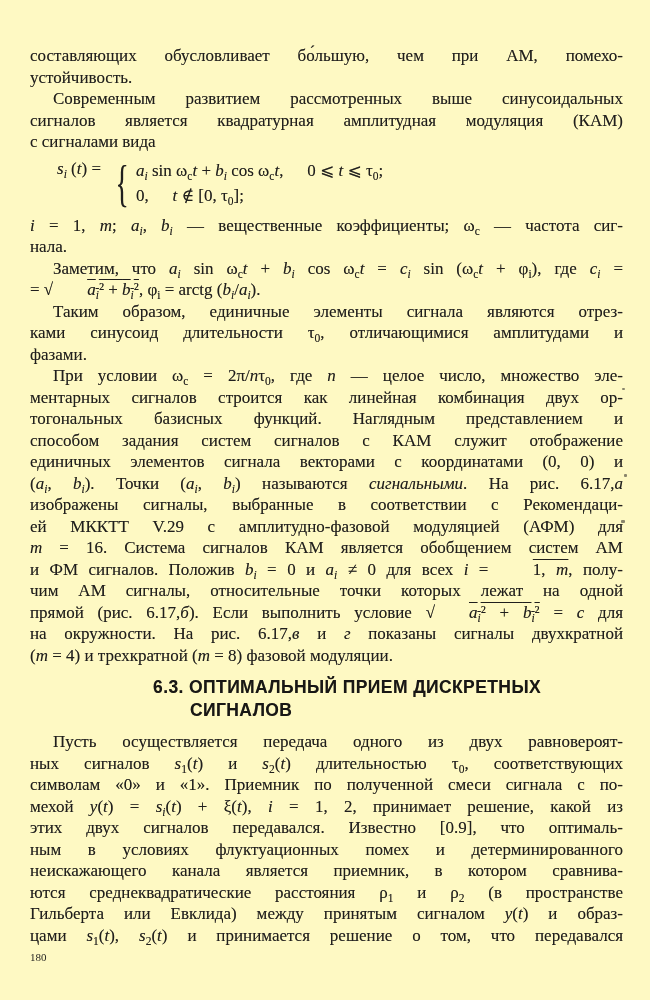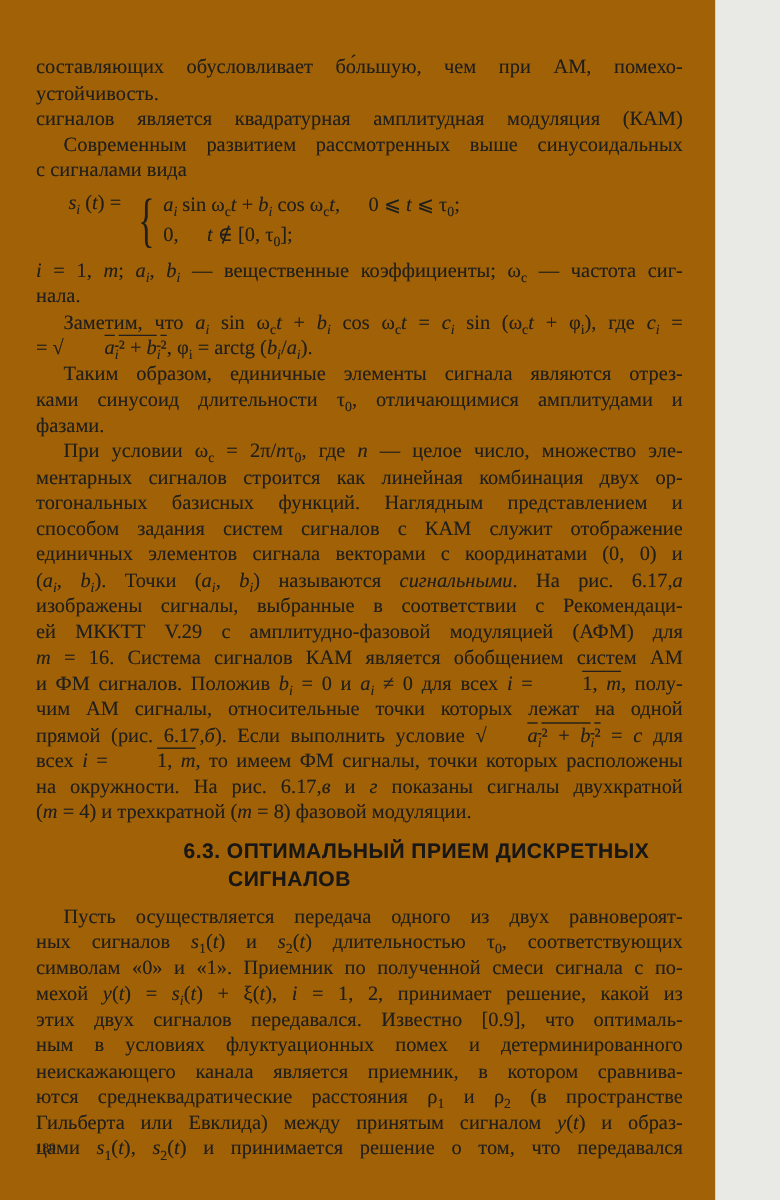--- a/index.html
+++ b/index.html
@@ -3,22 +3,22 @@
 <meta charset="utf-8">
 <style>
   html,body { margin:0; padding:0; }
   body {
     width:650px; height:1000px;
     background:#e9e9e6;
     font-family:"Liberation Serif","DejaVu Serif","DejaVu Sans",serif;
   }
   .page {
     position:relative;
-    width:596px; height:1000px;
-    background:#a16207;
+    width:650px; height:1000px;
+    background:#fef9c3;
     overflow:hidden;
     color:#201f1d;
   }
   .text {
     position:absolute;
     left:30px; right:27px; top:45px;
     font-size:17px;
     line-height:21.5px;
     text-rendering:optimizeLegibility;
     text-shadow:0 0 0.4px rgba(30,28,25,0.45);
@@ -84,22 +84,22 @@
   
   .speck { position:absolute; background:rgba(40,38,35,0.55); border-radius:1px; }
 </style>
 </head>
 <body>
 
 <div class="page">
   <div class="text">
       <div class="line">составляющих обусловливает бо́льшую, чем при АМ, помехо-</div>
       <div class="line end">устойчивость.</div>
+      <div class="line indent">Современным развитием рассмотренных выше синусоидальных</div>
       <div class="line">сигналов является квадратурная амплитудная модуляция (КАМ)</div>
-      <div class="line indent">Современным развитием рассмотренных выше синусоидальных</div>
       <div class="line end">с сигналами вида</div>
       <div class="formula">
         <span class="lhs"><i>s<sub>i</sub></i> (<i>t</i>) =</span>
         <span class="brace">{</span>
         <div class="frows">
           <div class="frow">
             <span class="fexpr"><i>a<sub>i</sub></i> sin ω<sub>с</sub><i>t</i> + <i>b<sub>i</sub></i> cos ω<sub>с</sub><i>t</i></span>
             <span class="fcomma">,</span>
             <span class="fcond">0 ⩽ <i>t</i> ⩽ τ<sub>0</sub>;</span>
           </div>
@@ -122,21 +122,20 @@
       <div class="line">тогональных базисных функций. Наглядным представлением  и</div>
       <div class="line">способом задания систем сигналов с КАМ служит отображение</div>
       <div class="line">единичных элементов сигнала векторами с координатами (0, 0) и</div>
       <div class="line">(<i>a<sub>i</sub></i>, <i>b<sub>i</sub></i>). Точки (<i>a<sub>i</sub></i>, <i>b<sub>i</sub></i>) называются <i>сигнальными</i>. На рис. 6.17,<i>а</i></div>
       <div class="line">изображены сигналы, выбранные в соответствии с Рекомендаци-</div>
       <div class="line">ей МККТТ V.29 с амплитудно-фазовой модуляцией (АФМ) для</div>
       <div class="line"><i>m</i> = 16. Система сигналов КАМ является обобщением систем АМ</div>
       <div class="line">и ФМ сигналов. Положив <i>b<sub>i</sub></i> = 0 и <i>a<sub>i</sub></i> ≠ 0 для всех <i>i</i> = <span class="ol">1, <i>m</i></span>, полу-</div>
       <div class="line">чим АМ сигналы, относительные точки которых лежат на одной</div>
       <div class="line">прямой (рис. 6.17,<i>б</i>). Если выполнить  условие √<span class="ol"><i>a<sub>i</sub></i>² + <i>b<sub>i</sub></i>²</span> = <i>c</i> для</div>
-      <div class="line">всех <i>i</i> = <span class="ol">1, <i>m</i></span>, то имеем ФМ сигналы, точки которых расположены</div>
       <div class="line">на окружности. На рис. 6.17,<i>в</i> и <i>г</i> показаны сигналы двухкратной</div>
       <div class="line end">(<i>m</i> = 4) и трехкратной (<i>m</i> = 8) фазовой модуляции.</div>
       <h2 class="heading" style="margin: 10px 0px 9px 123px;">6.3. ОПТИМАЛЬНЫЙ ПРИЕМ ДИСКРЕТНЫХ<br>СИГНАЛОВ</h2>
       <div class="line indent">Пусть осуществляется передача одного из двух равновероят-</div>
       <div class="line">ных сигналов <i>s</i><sub>1</sub>(<i>t</i>) и <i>s</i><sub>2</sub>(<i>t</i>) длительностью  τ<sub>0</sub>,  соответствующих</div>
       <div class="line">символам «0» и «1». Приемник по полученной смеси сигнала с по-</div>
       <div class="line">мехой <i>y</i>(<i>t</i>) = <i>s<sub>i</sub></i>(<i>t</i>) + ξ(<i>t</i>), <i>i</i> = 1, 2, принимает  решение, какой из</div>
       <div class="line">этих двух сигналов передавался. Известно [0.9], что  оптималь-</div>
       <div class="line">ным в условиях флуктуационных  помех и детерминированного</div>
       <div class="line">неискажающего канала является приемник, в котором сравнива-</div>

